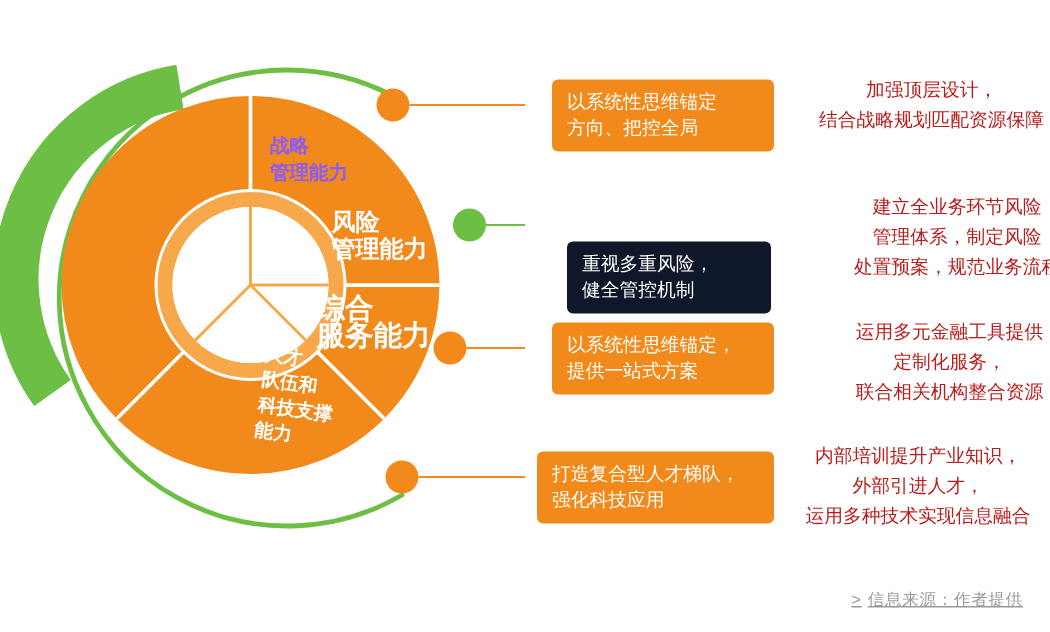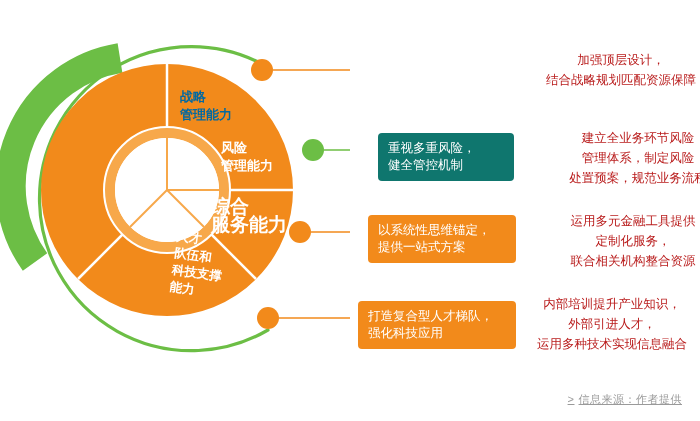--- a/index.html
+++ b/index.html
@@ -23,21 +23,21 @@
     border-radius:4px;
     color:#ffffff;
     font-size:12.5px;
     line-height:17px;
     padding:7px 10px;
     text-align:left;
     white-space:pre-line;
     font-weight:normal;
   }
   .callout.orange{background:#f28a1b;}
-  .callout.green{background:#0f766e;}
+  .callout.green{background:#0f172a;margin-top:28px;}
 
   
   .desc{
     position:absolute;
     font-size:12.5px;
     line-height:20px;
     color:#b91c1c;
     white-space:pre-line;
     text-align:center;
   }
@@ -111,35 +111,37 @@
         <line x1="324" y1="150" x2="378" y2="150" stroke="#6cbe45"></line>
         <line x1="311" y1="232" x2="368" y2="232" stroke="#f28a1b"></line>
         <line x1="279" y1="318" x2="358" y2="318" stroke="#f28a1b"></line>
       </g>
     </svg>
 
     <div style="position:absolute;left:30px;top:83px;width:120px;height:215px;">
       <div class="vert" style="position:absolute;left:8px;top:0;height:210px;color:#ffffff;font-size:14px;font-weight:bold;letter-spacing:1px;transform:rotate(-42deg);transform-origin:50% 50%;">某某公司需提升四大能力</div>
     </div>
 
-    <div style="position:absolute;left:180px;top:88px;width:86px;color:#0369a1;font-size:13px;font-weight:bold;line-height:18px;white-space:pre-line;text-align:left;">战略
+    <div style="position:absolute;left:180px;top:88px;width:86px;color:#8b5cf6;font-size:13px;font-weight:bold;line-height:18px;white-space:pre-line;text-align:left;">战略
 管理能力</div>
 
-    <div style="position:absolute;left:221px;top:140px;width:86px;color:#fff;font-size:13px;font-weight:bold;line-height:18px;white-space:pre-line;text-align:left;font-family:Liberation Mono, monospace;">风险
+    <div style="position:absolute;left:221px;top:140px;width:86px;color:#fff;font-size:16px;font-weight:bold;line-height:18px;white-space:pre-line;text-align:left;">风险
 管理能力</div>
 
     <div style="position:absolute;left:211px;top:198px;width:90px;color:#fff;font-size:19px;font-weight:bold;line-height:18px;white-space:pre-line;text-align:left;">综合
 服务能力</div>
 
     <div style="position:absolute;left:178px;top:228px;width:64px;color:#fff;font-size:12.5px;font-weight:bold;line-height:17px;white-space:pre-line;text-align:left;transform:rotate(8deg);transform-origin:0 0;">人才
 队伍和
 科技支撑
 能力</div>
   </div>
 
+  <div class="callout orange" style="left:368px;top:53px;width:148px;">以系统性思维锚定
+方向、把控全局</div>
 
   <div class="callout green" style="left:378px;top:133px;width:136px;">重视多重风险，
 健全管控机制</div>
 
   <div class="callout orange" style="left:368px;top:215px;width:148px;">以系统性思维锚定，
 提供一站式方案</div>
 
   <div class="callout orange" style="left:358px;top:301px;width:158px;">打造复合型人才梯队，
 强化科技应用</div>
 

